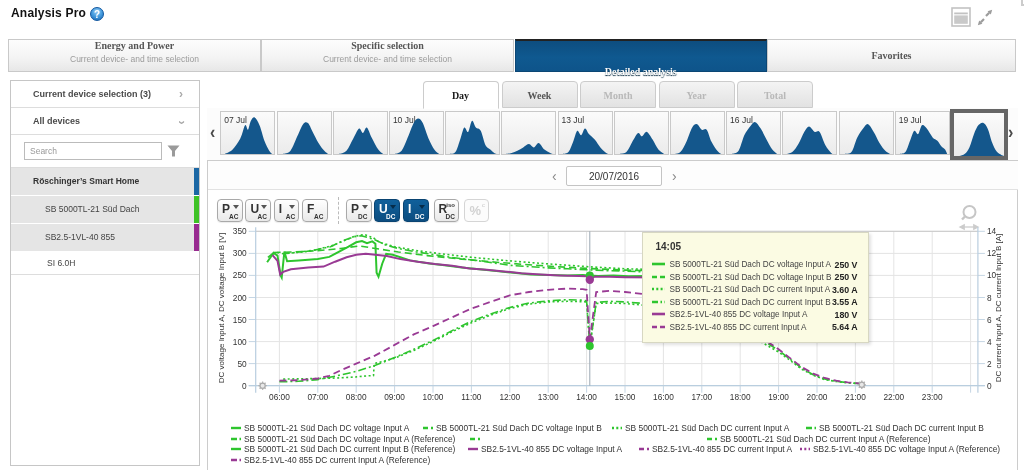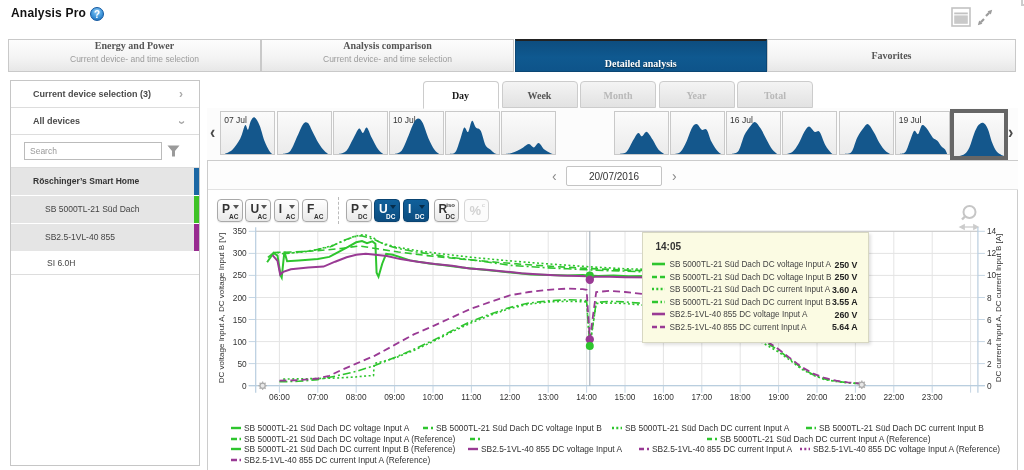--- a/index.html
+++ b/index.html
@@ -9,21 +9,21 @@
 #helpico { position:absolute; left:90px; top:7px; width:14px; height:14px; border-radius:50%;
   background:radial-gradient(circle at 50% 30%, #9fd0f5 0%, #4a9fe0 45%, #1565b4 100%);
   border:1px solid #1057a0; color:#fff; font-size:10px; font-weight:bold; text-align:center; line-height:13px; }
 
 
 .mtab { position:absolute; top:39px; height:33px; width:250px; border:1px solid #c9c9c9;
   background:linear-gradient(#fdfdfd,#f3f3f3 60%,#e7e7e7); text-align:center; }
 .mtab .t1 { font-family:"Liberation Serif",serif; font-weight:bold; font-size:10px; color:#555; margin-top:0; }
 .mtab .t2 { font-size:8.5px; color:#9b9b9b; margin-top:3px; }
 .mtab-act { background:linear-gradient(#0d4d7f,#0f5990 55%,#0e548a); border-color:#0b4674; border-top:2px solid #222; }
-.mtab-act .t1 { color:#fff; line-height:30px; margin-top:8px; font-size:10px; text-shadow:0 1px 1px #06293f; }
+.mtab-act .t1 { color:#fff; line-height:30px; margin-top:16px; font-size:10px; text-shadow:0 1px 1px #06293f; }
 .mtab .t1only { font-family:"Liberation Serif",serif; font-weight:bold; font-size:10px; color:#555; line-height:32px; }
 
 
 #sidebar { left:10px; top:80px; width:190px; height:386px; border:1px solid #c6c6c6; background:#fff; }
 .sb-row { position:relative; border-bottom:1px solid #ddd; }
 .sb-h { height:27px; line-height:27px; padding-left:22px; font-size:9px; font-weight:bold; color:#4a4a4a; }
 .chev { position:absolute; right:16px; top:0; color:#aaa; font-size:12px; }
 #searchwrap { position:relative; height:33px; border-bottom:1px solid #ddd; }
 #searchbox { position:absolute; left:13px; top:7px; width:138px; height:18px; border:1px solid #bbb; background:#fff;
   font-size:8.5px; color:#999; line-height:16px; padding-left:5px; }
@@ -112,21 +112,21 @@
 <path d="M17.2 1.8 L15.8 6.4 L12.6 3.2 Z" fill="#9c9c9c"></path>
 <path d="M2.8 17.2 L4.2 12.6 L7.4 15.8 Z" fill="#9c9c9c"></path>
 </svg>
 <div style="position:absolute;left:1021px;top:0;width:3px;height:6px;border-left:2px solid #ccc;border-bottom:2px solid #ccc"></div>
 
 <div class="mtab" style="left:8px;width:253px">
       <div class="t1">Energy and Power</div>
       <div class="t2">Current device- and time selection</div>
     </div>
 <div class="mtab" style="left:261px;width:253px">
-      <div class="t1">Analysis comparison</div>
+      <div class="t1">Specific selection</div>
       <div class="t2">Current device- and time selection</div>
     </div>
 <div class="mtab mtab-act" style="left:514.5px;width:252.5px">
       <div class="t1">Detailed analysis</div>
     </div>
 <div class="mtab" style="left:767px;width:249px">
       <div class="t1only">Favorites</div>
     </div>
 
 <div class="abs" id="mainpanel"></div>
@@ -178,20 +178,26 @@
       </svg>
     </div>
 <div class="tl-cell" style="left:445.1px">
       <svg width="53" height="42" style="position:absolute;left:0;bottom:0">
         <path d="M0 42.0 L3.9 42.0 C4.8 41.6 7.9 42.4 9.6 39.8 C11.4 37.2 13.0 30.6 14.5 26.5 C15.9 22.5 17.0 16.6 18.3 15.5 C19.6 14.4 20.9 21.0 22.2 19.9 C23.4 18.8 24.7 9.6 26.0 8.8 C27.3 8.1 28.4 13.8 29.9 15.5 C31.3 17.1 33.1 15.8 34.7 18.8 C36.3 21.7 37.9 30.0 39.5 33.2 C41.1 36.3 42.9 36.3 44.3 37.6 C45.8 38.9 47.1 40.2 48.2 40.9 C49.3 41.6 50.6 41.8 51.1 42.0 L53.0 42.0 Z" fill="#14578c"></path>
       </svg>
     </div>
 <div class="tl-cell" style="left:501.3px">
       <svg width="53" height="42" style="position:absolute;left:0;bottom:0">
         <path d="M0 42.0 L3.9 42.0 C4.8 41.8 7.7 41.4 9.6 40.9 C11.6 40.3 13.5 39.6 15.4 38.7 C17.3 37.8 19.3 36.5 21.2 35.4 C23.1 34.3 25.2 32.1 27.0 32.1 C28.7 32.1 30.2 35.6 31.8 35.4 C33.4 35.2 34.9 30.6 36.6 30.9 C38.4 31.3 40.5 35.9 42.4 37.6 C44.3 39.2 46.7 40.2 48.2 40.9 C49.6 41.6 50.6 41.8 51.1 42.0 L53.0 42.0 Z" fill="#14578c"></path>
+      </svg>
+    </div>
+<div class="tl-cell" style="left:557.5px">
+      <div class="tl-lab">13 Jul</div>
+      <svg width="53" height="42" style="position:absolute;left:0;bottom:0">
+        <path d="M0 42.0 L3.9 42.0 C4.8 41.6 7.9 42.0 9.6 39.8 C11.4 37.6 13.0 32.2 14.5 28.7 C15.9 25.2 17.0 19.7 18.3 18.8 C19.6 17.9 20.9 23.6 22.2 23.2 C23.4 22.8 24.7 16.8 26.0 16.6 C27.3 16.4 28.3 20.3 29.9 22.1 C31.5 23.9 33.7 25.4 35.7 27.6 C37.6 29.8 39.5 33.2 41.4 35.4 C43.4 37.6 45.8 39.8 47.2 40.9 C48.7 42.0 49.6 41.8 50.1 42.0 L53.0 42.0 Z" fill="#14578c"></path>
       </svg>
     </div>
 <div class="tl-cell" style="left:613.7px">
       <svg width="53" height="42" style="position:absolute;left:0;bottom:0">
         <path d="M0 42.0 L4.8 42.0 C5.9 41.6 9.5 41.8 11.6 39.8 C13.7 37.8 15.4 33.0 17.3 29.8 C19.3 26.7 21.5 21.9 23.1 21.0 C24.7 20.1 25.5 24.5 27.0 24.3 C28.4 24.1 30.0 19.3 31.8 19.9 C33.6 20.4 35.7 24.7 37.6 27.6 C39.5 30.6 41.4 35.2 43.4 37.6 C45.3 40.0 48.2 41.3 49.1 42.0 L53.0 42.0 Z" fill="#14578c"></path>
       </svg>
     </div>
 <div class="tl-cell" style="left:669.9px">
       <svg width="53" height="42" style="position:absolute;left:0;bottom:0">
         <path d="M0 42.0 L3.9 42.0 C4.8 41.6 7.7 41.8 9.6 39.8 C11.6 37.8 13.5 33.9 15.4 29.8 C17.3 25.8 19.4 18.4 21.2 15.5 C23.0 12.5 24.4 11.8 26.0 12.2 C27.6 12.5 29.2 16.8 30.8 17.7 C32.4 18.6 34.0 15.7 35.7 17.7 C37.3 19.7 38.7 26.3 40.5 29.8 C42.2 33.3 44.6 36.7 46.3 38.7 C47.9 40.7 49.5 41.4 50.1 42.0 L53.0 42.0 Z" fill="#14578c"></path>
@@ -456,21 +462,21 @@
         <span class="ttl">SB 5000TL-21 Süd Dach DC current Input B</span>
         <span class="ttv">3.55 A</span>
       </div>
       <div class="ttr">
         <span class="tts">
           <svg width="13" height="4">
             <line x1="0" y1="2.0" x2="13" y2="2.0" stroke="#993a94" stroke-width="2.6"></line>
           </svg>
         </span>
         <span class="ttl">SB2.5-1VL-40 855 DC voltage Input A</span>
-        <span class="ttv">260 V</span>
+        <span class="ttv">180 V</span>
       </div>
       <div class="ttr">
         <span class="tts">
           <svg width="13" height="4">
             <line x1="0" y1="2.0" x2="13" y2="2.0" stroke="#993a94" stroke-width="2.6" stroke-dasharray="5 3"></line>
           </svg>
         </span>
         <span class="ttl">SB2.5-1VL-40 855 DC current Input A</span>
         <span class="ttv">5.64 A</span>
       </div>

